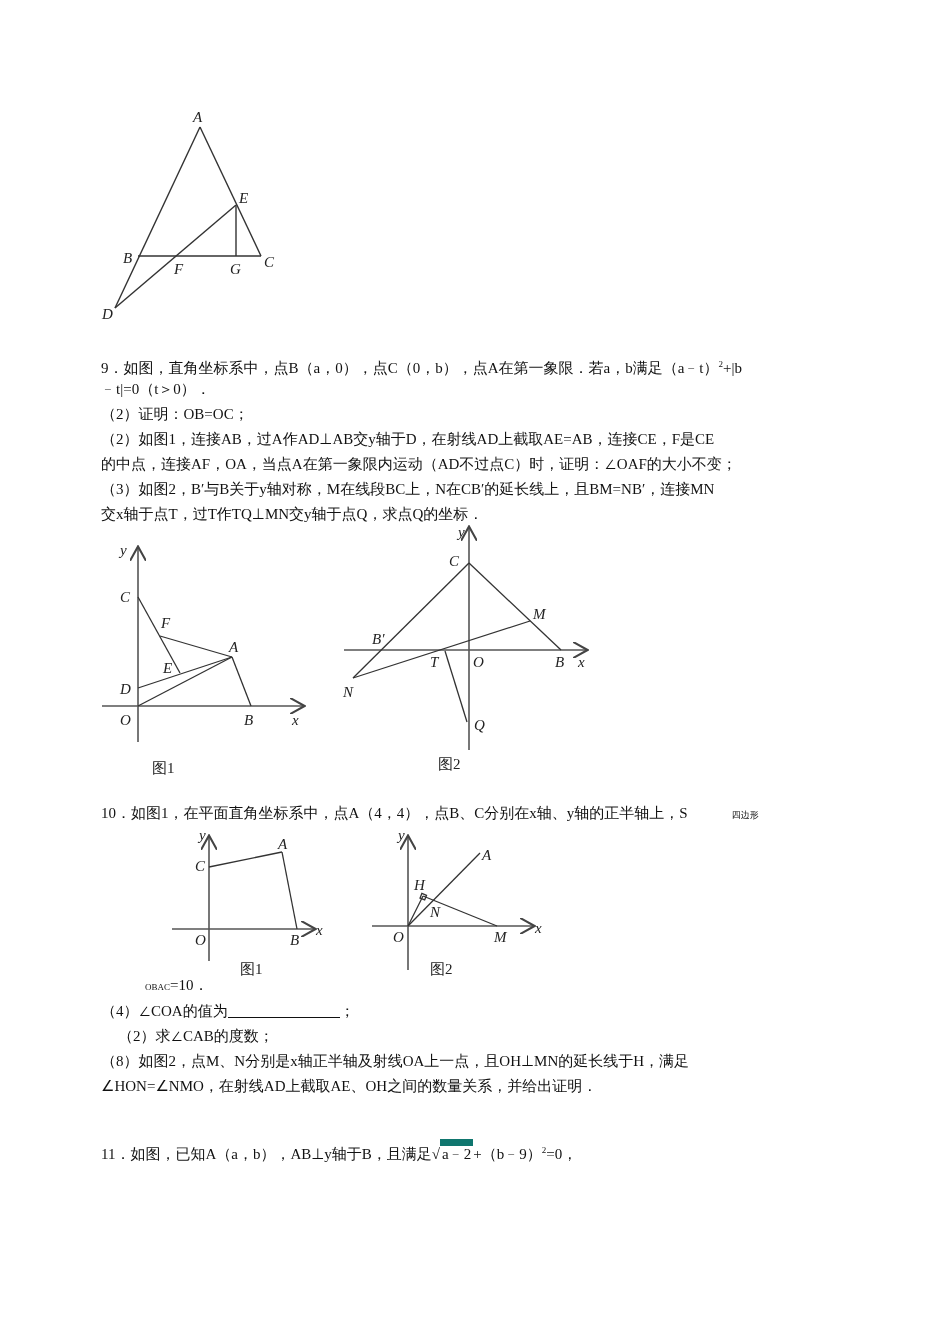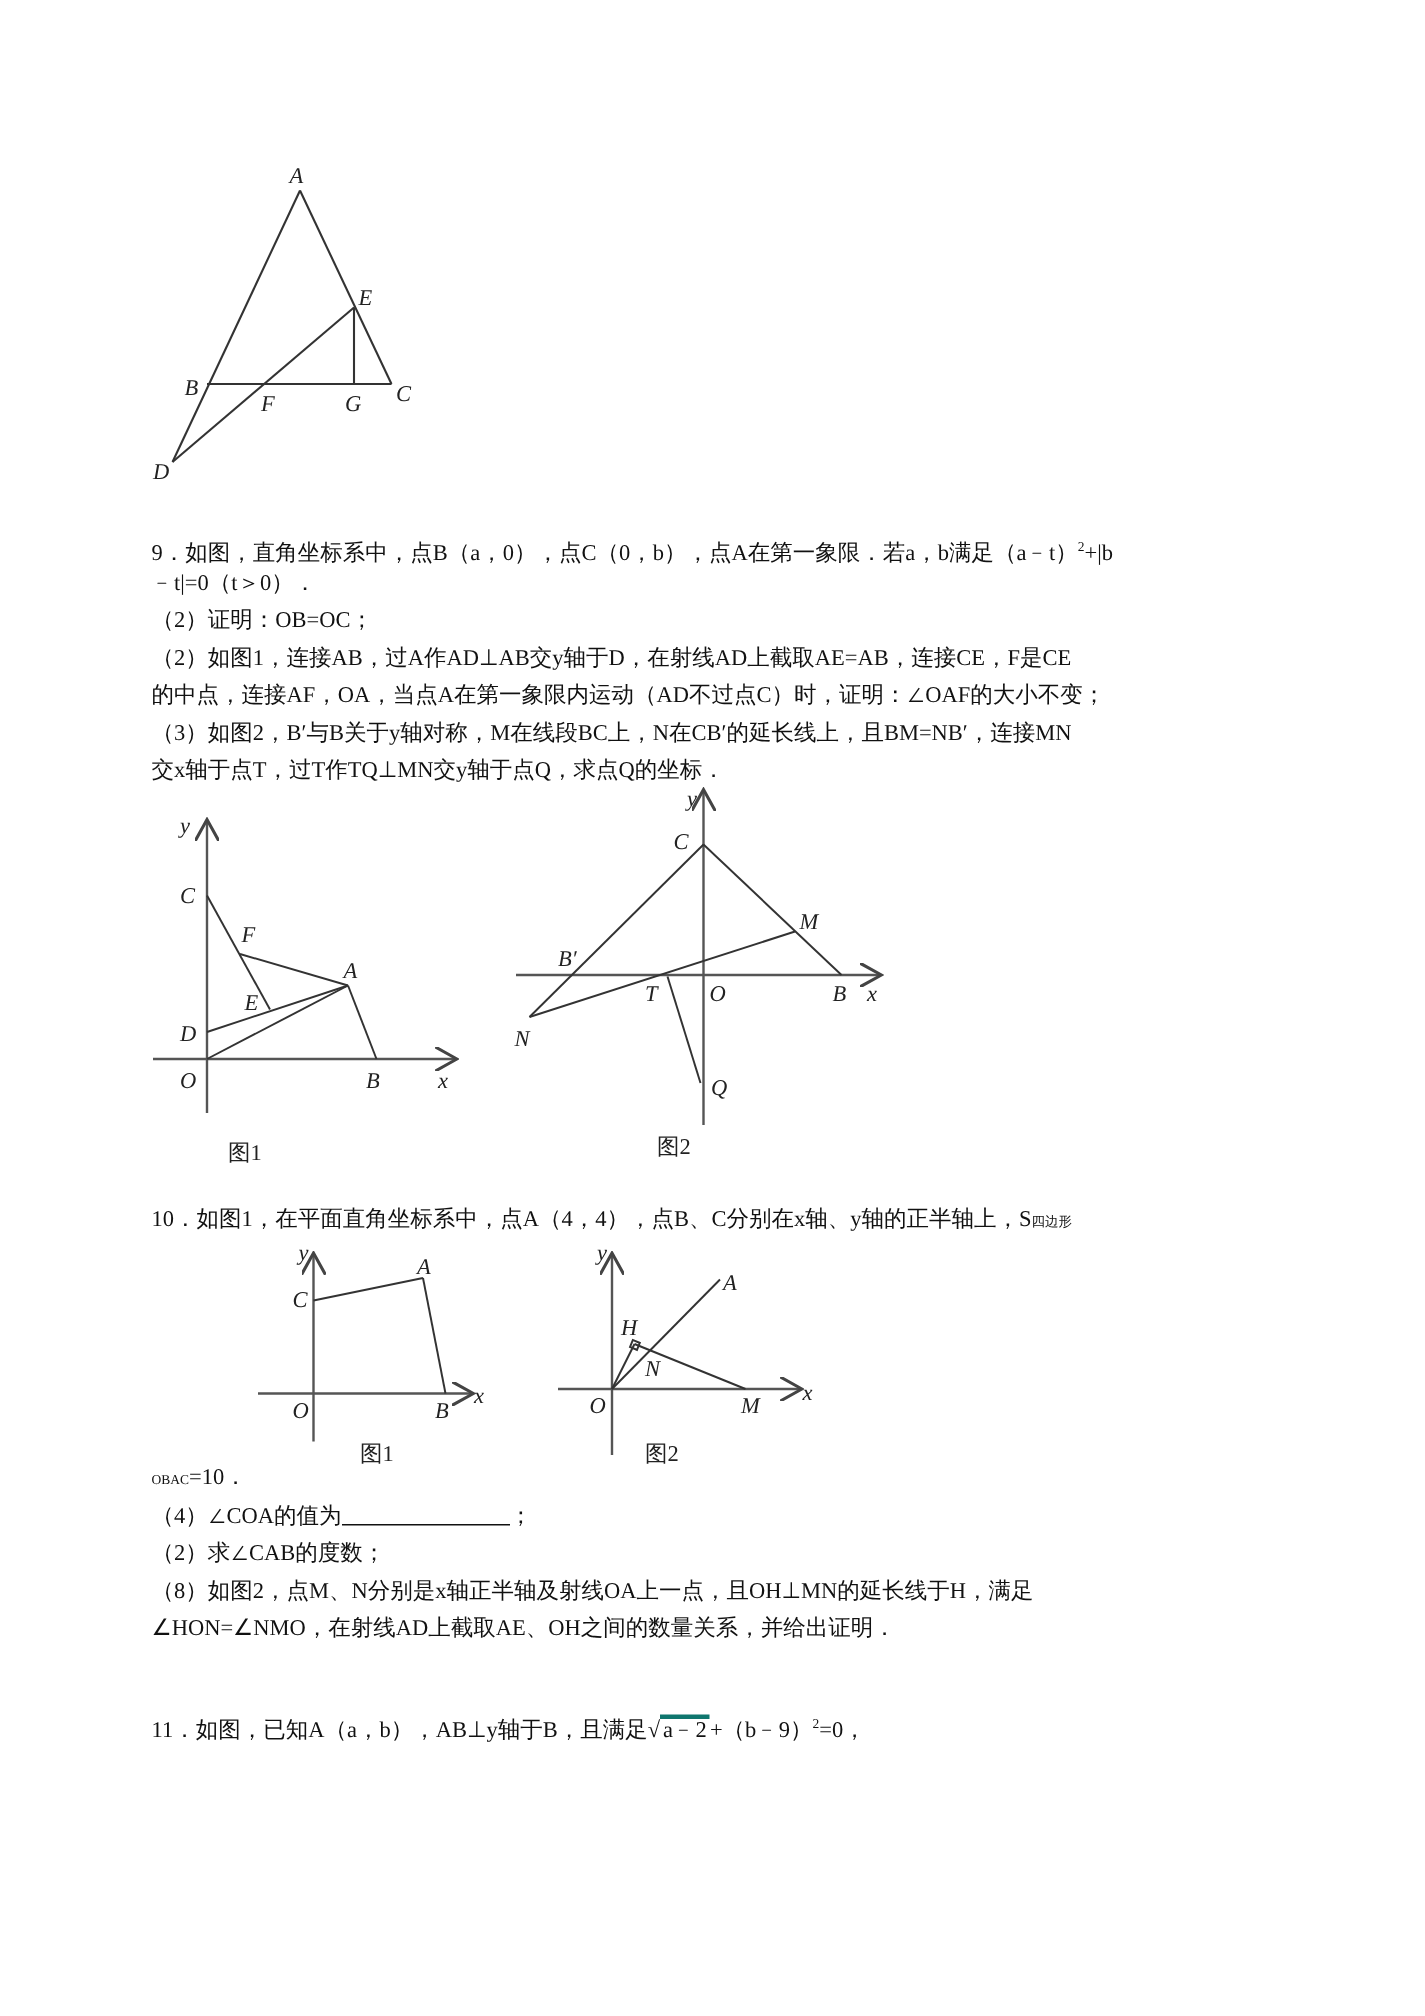--- a/index.html
+++ b/index.html
@@ -2,24 +2,24 @@
 <html><head>
   <meta charset="utf-8">
   <style>
     html, body { margin: 0; padding: 0; background: #ffffff; }
     body { width: 950px; height: 1344px; position: relative; overflow: hidden;
       font-family: "Liberation Serif", "DejaVu Serif", serif; color: #111; }
     .abs { position: absolute; }
     .line { position: absolute; font-size: 15px; line-height: 20px; white-space: nowrap; font-family: Liberation Serif, serif; }
     svg text { font-family: "Liberation Serif", "DejaVu Serif", serif; font-style: italic; font-size: 15px; fill: #222; }
     svg .cap { font-style: normal; font-size: 15px; }
-    .sub { font-size: 9px; }
+    .sub { font-size: 9px; margin-left: 44px; }
     .sup { font-size: 9px; vertical-align: 6px; }
     .blank { display: inline-block; width: 112px; border-bottom: 1px solid #111; height: 14px; vertical-align: -2px; }
-    .sqrt { display: inline-block; border-top: 3px solid #0f766e; padding: 0 2px; line-height: 17px; }
+    .sqrt { display: inline-block; border-top: 7px solid #0f766e; padding: 0 2px; line-height: 17px; }
   </style>
 </head>
 <body>
 
 <svg class="abs" style="left:90px;top:100px" width="220" height="230" viewBox="90 100 220 230">
   <g stroke="#333" stroke-width="1.4" fill="none">
     <line x1="200" y1="127" x2="115" y2="308"></line>
     <line x1="200" y1="127" x2="261" y2="256"></line>
     <line x1="138" y1="256" x2="261" y2="256"></line>
     <line x1="115" y1="308" x2="236" y2="205"></line>
@@ -154,19 +154,19 @@
   <text x="535" y="933">x</text>
   <text x="430" y="974" class="cap">图2</text>
 </svg>
 
 <div class="line" style="left:101px;top:975px">
   <span class="sub">OBAC</span><span>=10．</span>
 </div>
 <div class="line" style="left:101px;top:1001px">
   <span>（4）∠COA的值为</span><span class="blank"></span><span>；</span>
 </div>
-<div class="line" style="left:101px;top:1026px">（2）求∠CAB的度数；</div>
+<div class="line" style="left:118px;top:1026px">（2）求∠CAB的度数；</div>
 <div class="line" style="left:101px;top:1051px">（8）如图2，点M、N分别是x轴正半轴及射线OA上一点，且OH⊥MN的延长线于H，满足</div>
 <div class="line" style="left:101px;top:1076px">∠HON=∠NMO，在射线AD上截取AE、OH之间的数量关系，并给出证明．</div>
 
 <div class="line" style="left:101px;top:1139px">
   <span>11．如图，已知A（a，b），AB⊥y轴于B，且满足</span><span>√</span><span class="sqrt">a﹣2</span><span>+（b﹣9）</span><span class="sup">2</span><span>=0，</span>
 </div>
 
 </body></html>

